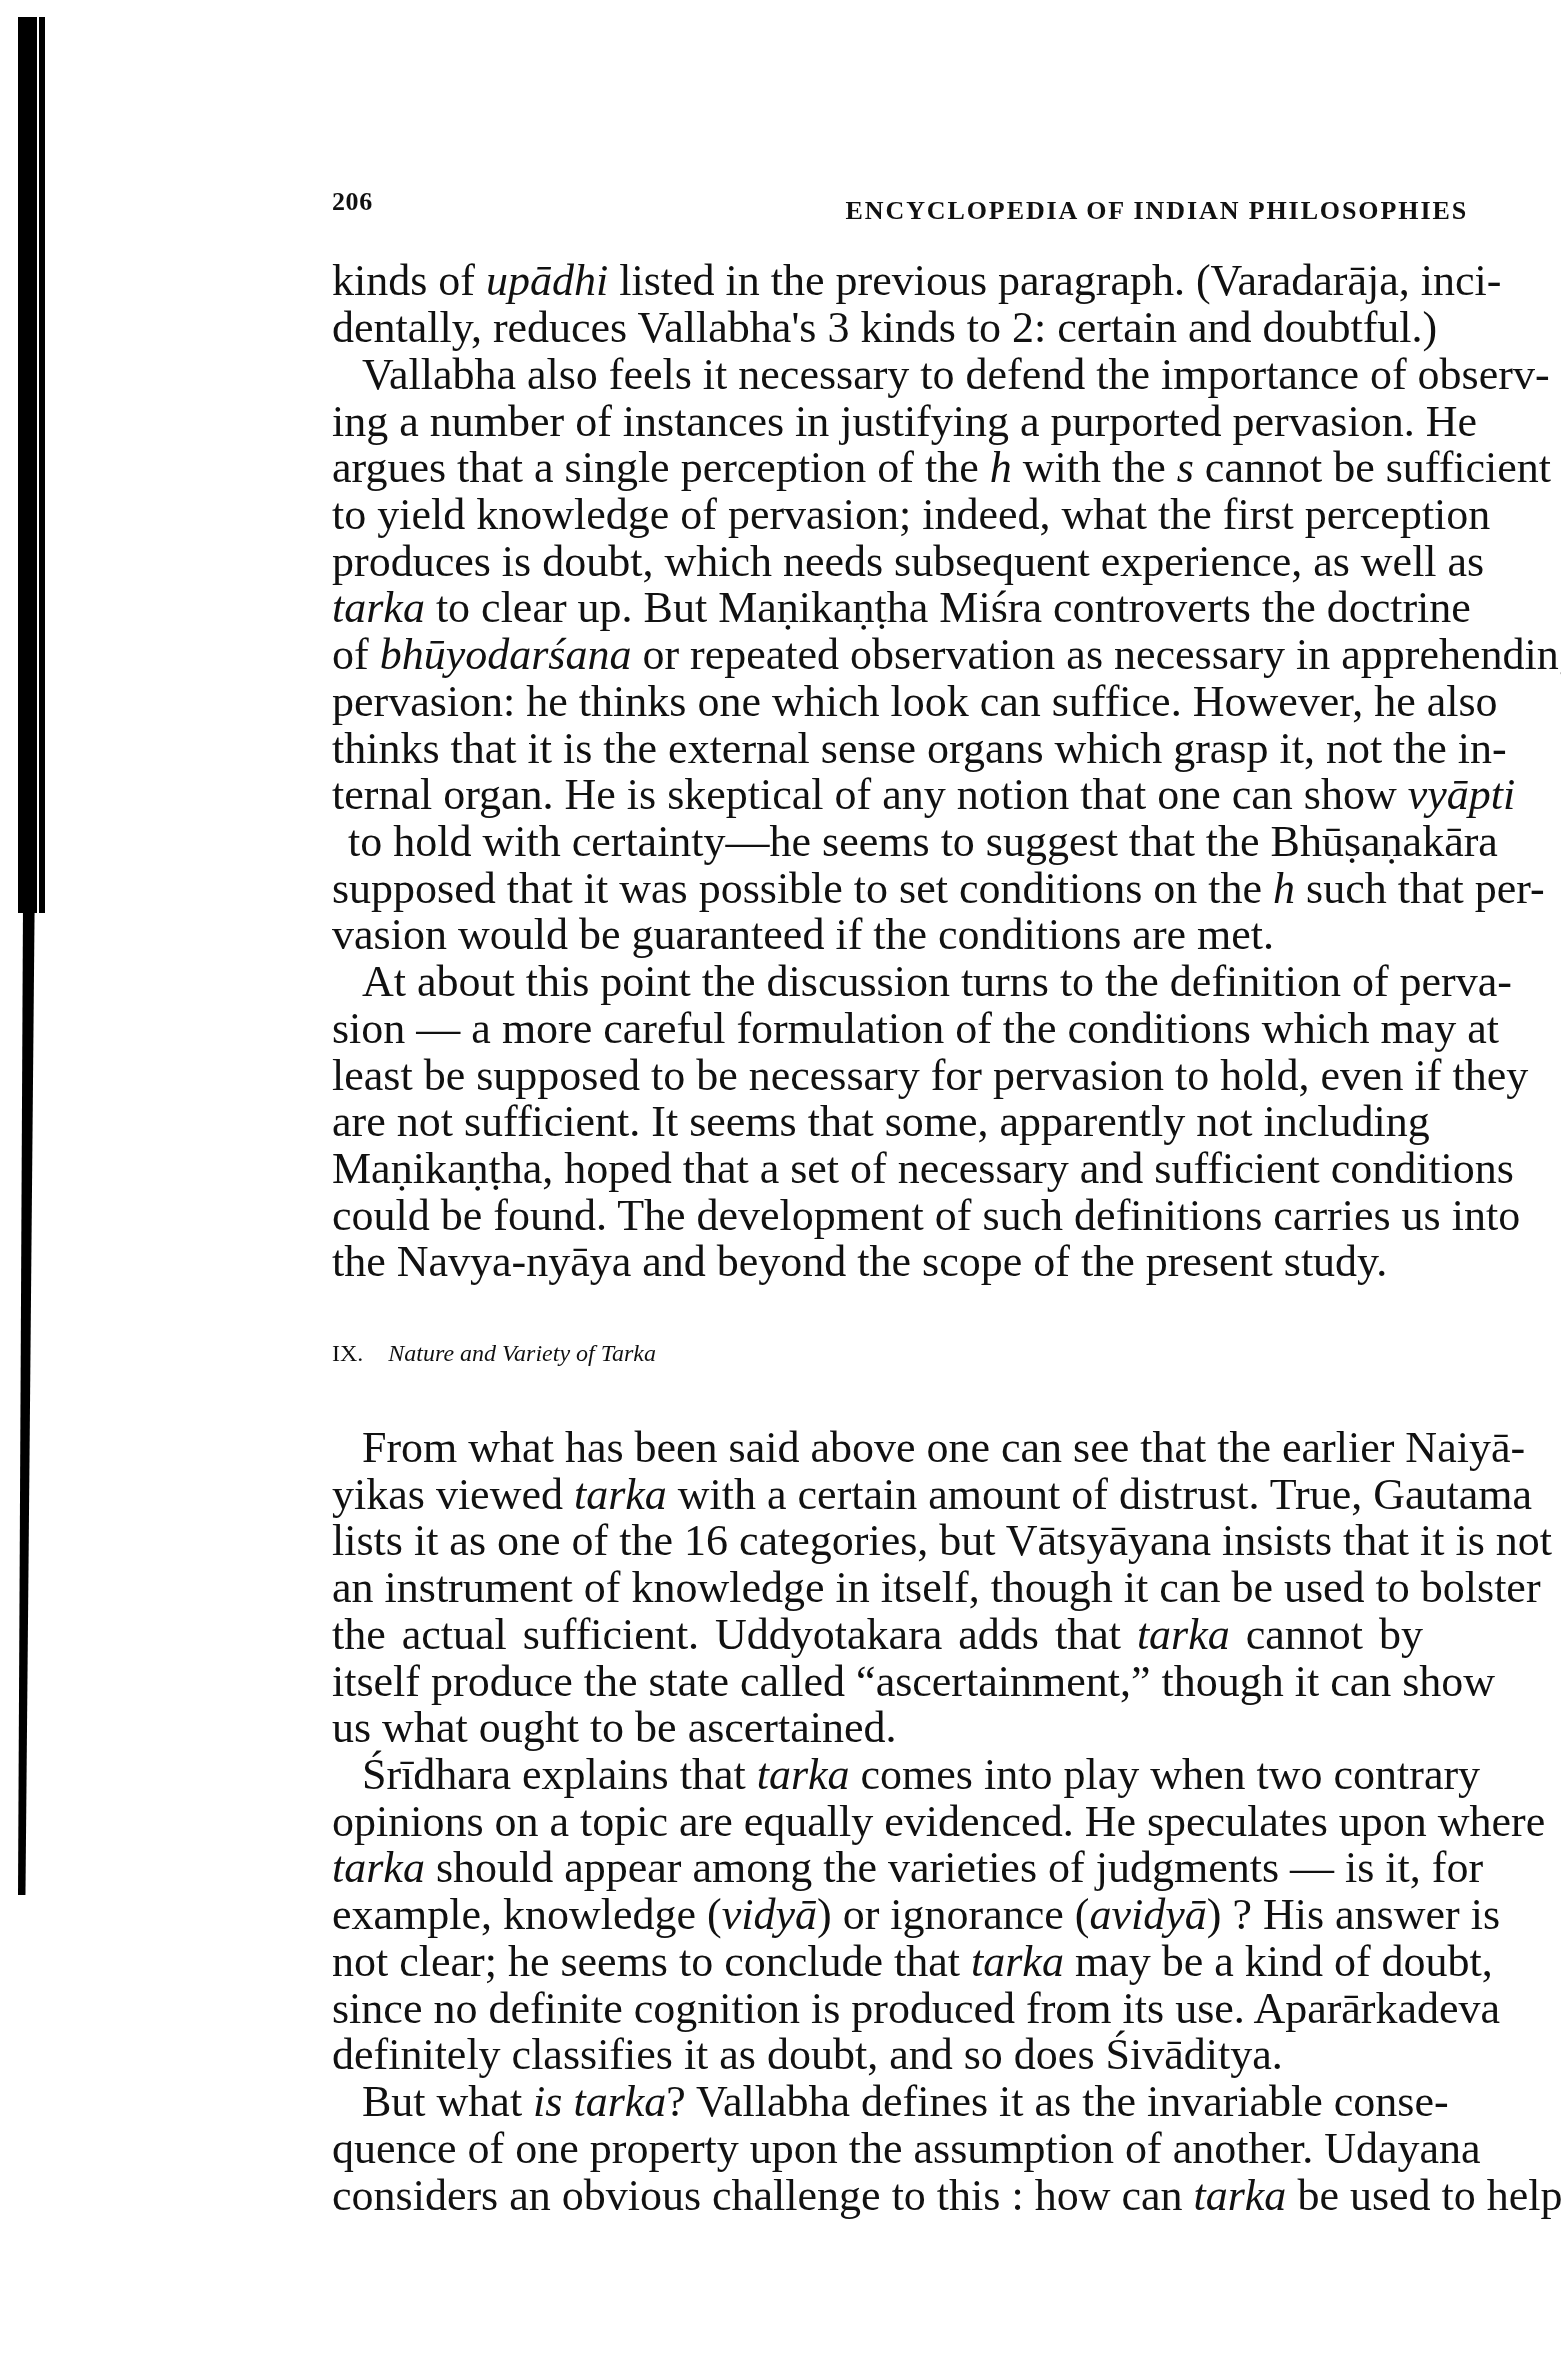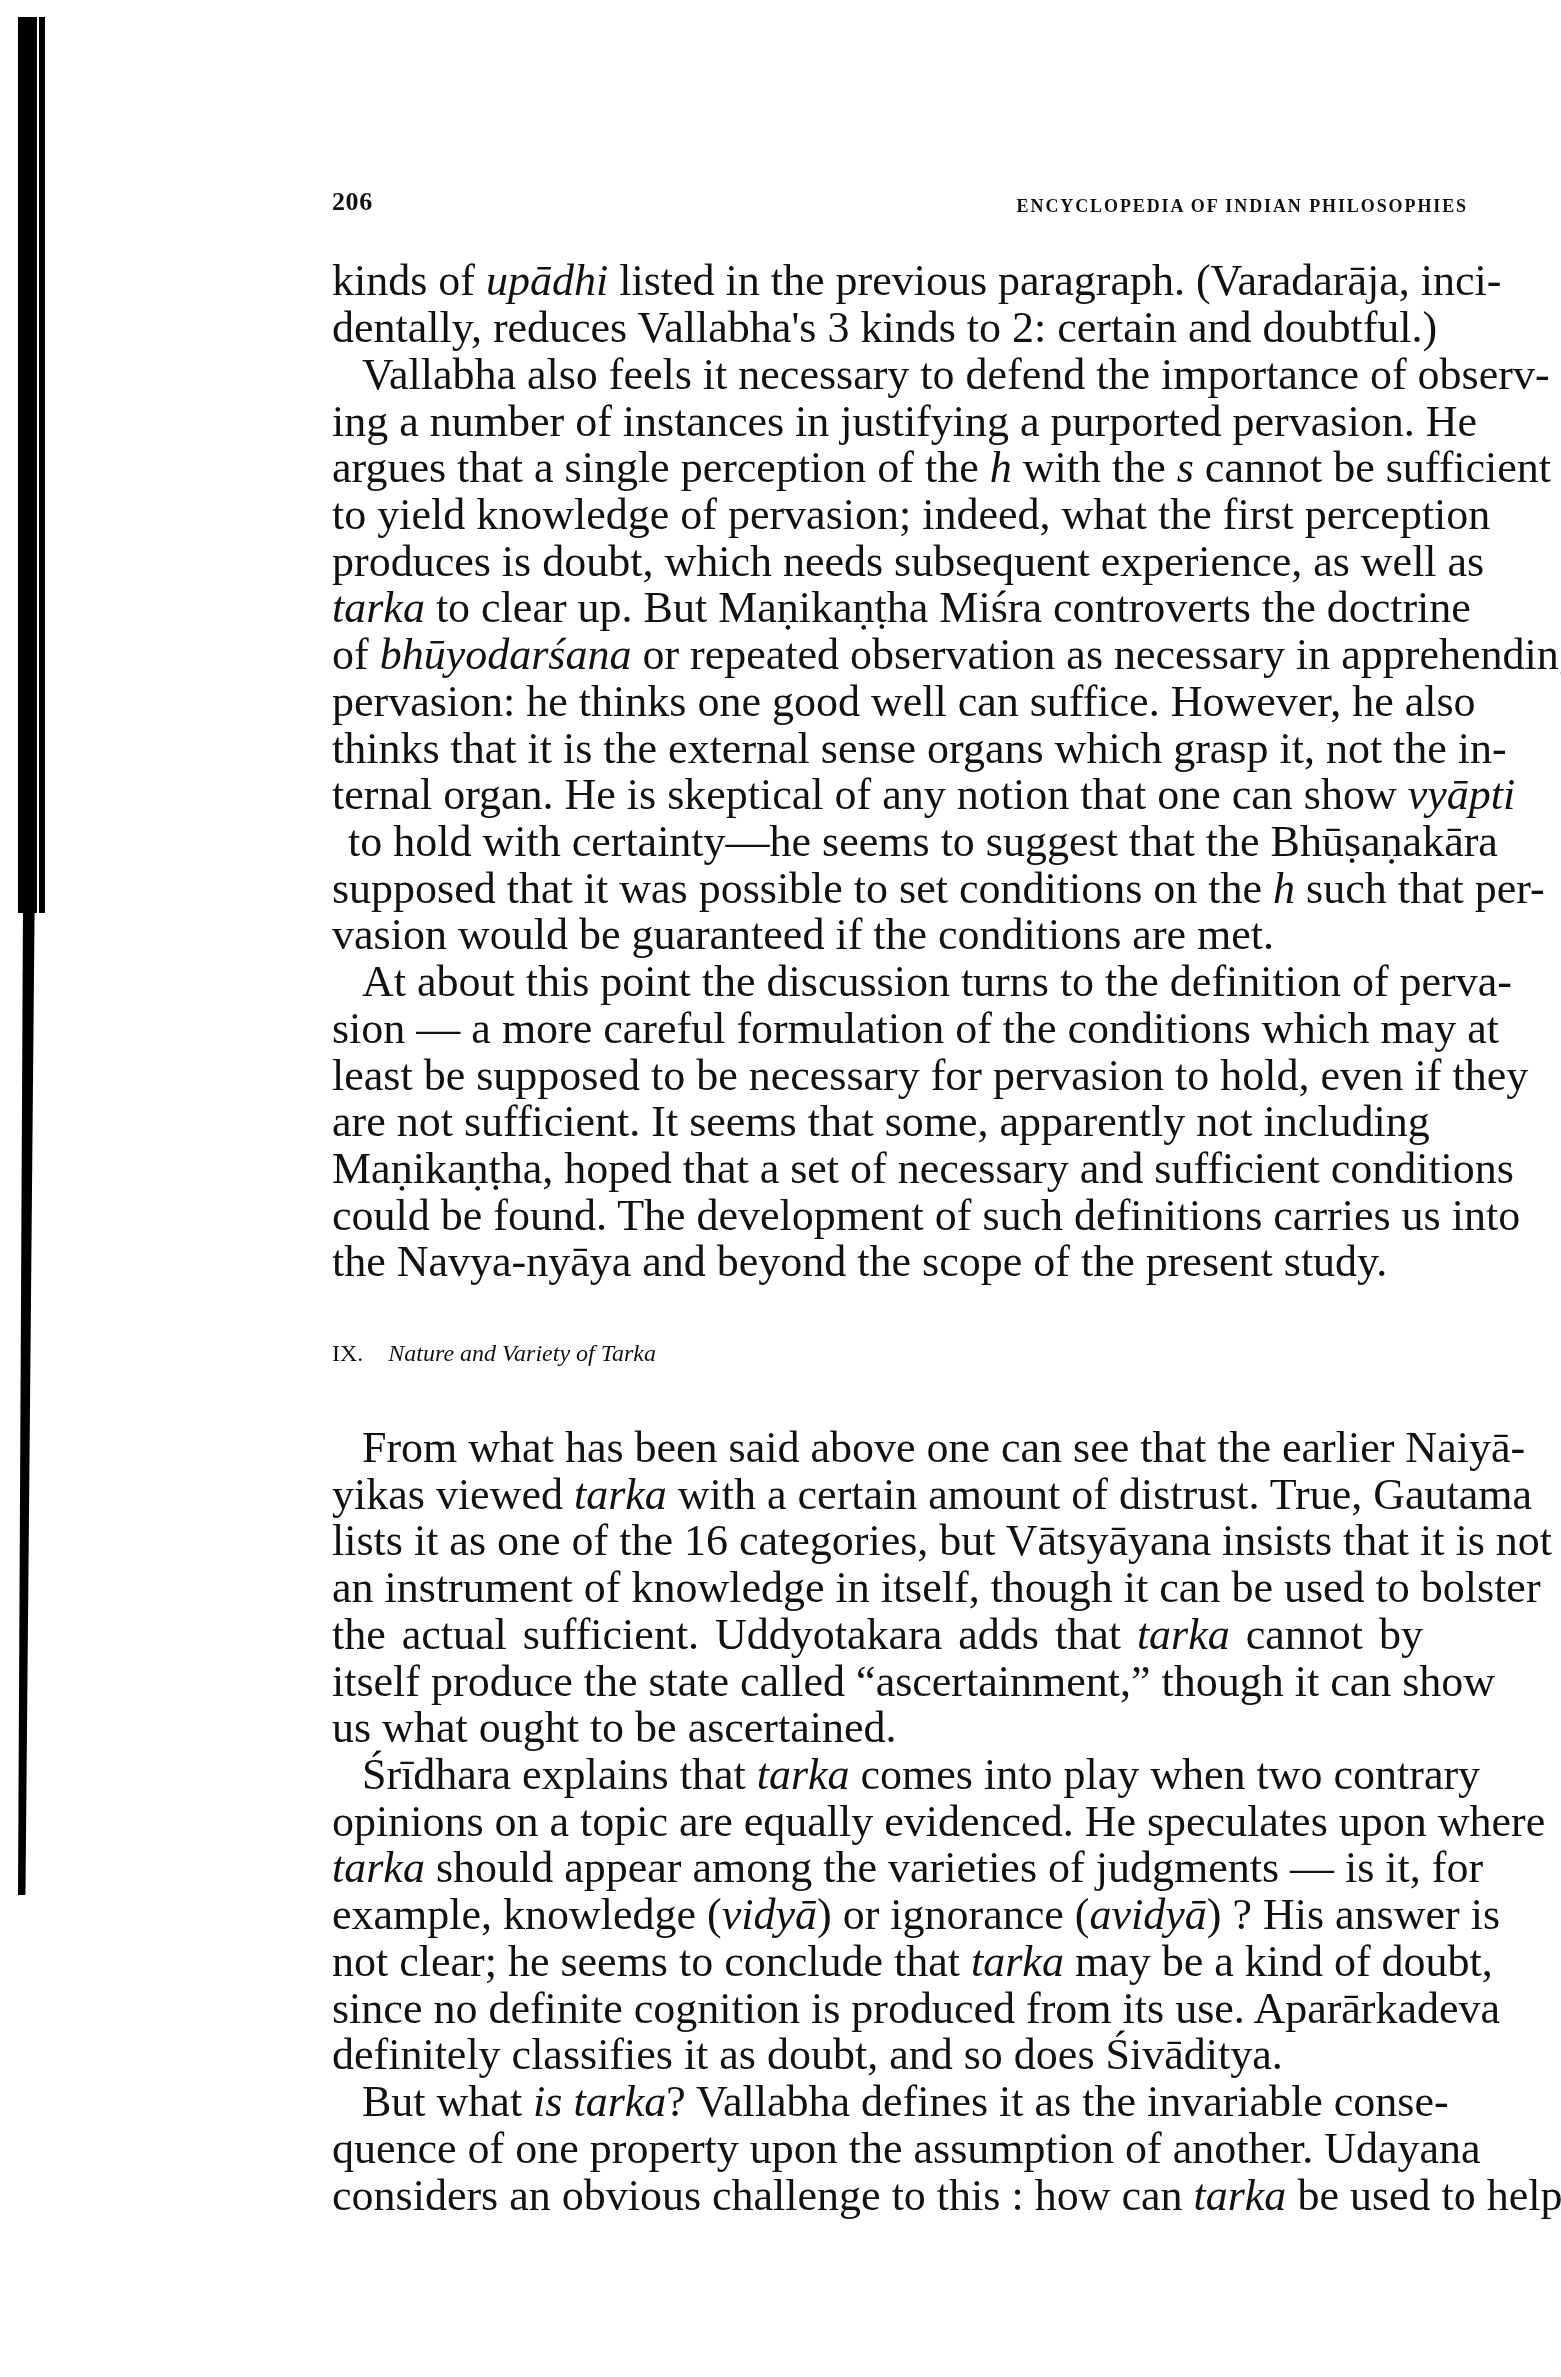--- a/index.html
+++ b/index.html
@@ -4,21 +4,21 @@
 <style>
   html, body { margin: 0; padding: 0; background: #ffffff; }
   body { width: 1562px; height: 2377px; position: relative; overflow: hidden;
          font-family: "Liberation Serif", "DejaVu Serif", serif; color: #111; }
   .binding { position: absolute; left: 18px; top: 16.6px; width: 27px; height: 896px;
              background: linear-gradient(to right, #000 0%, #000 70%, #fff 70%, #fff 78%, #000 78%, #000 100%); }
   .binding2 { position: absolute; left: 18px; top: 909px; width: 16.6px; height: 986px;
               background: #000; clip-path: polygon(30% 0, 100% 0, 45% 100%, 0 100%); }
   .running-head { position: absolute; top: 187px; left: 332px; width: 1136px; height: 38px; }
   .page-number { position: absolute; left: 0; top: 0; font-size: 26px; font-weight: bold; letter-spacing: 0.6px; }
-  .header-title { position: absolute; right: 0; top: 9px; font-size: 18px; font-weight: bold; letter-spacing: 1.9px; }
+  .header-title { position: absolute; right: 0; top: 9px; font-size: 26px; font-weight: bold; letter-spacing: 1.9px; }
   .line { position: absolute; left: 332px; width: 1091px; font-size: 44px; line-height: 38px;
           white-space: nowrap; text-align: justify; text-align-last: justify; }
   .line.indent { left: 362px; width: 1060px; }
   .line.last { text-align-last: left; }
   .it { font-style: italic; }
   .section-heading { position: absolute; left: 332px; top: 1334px; font-size: 24px; line-height: 38px; white-space: nowrap; }
   .section-heading .num { margin-right: 19px; }
 </style>
 </head>
 <body>
@@ -39,21 +39,21 @@
 <div id="body-text">
     <div class="line" style="top: 262px;"><span>kinds  of </span><span class="it">upādhi</span><span> listed in the previous paragraph. (Varadarāja, inci-</span></div>
     <div class="line last" style="top: 309px;"><span>dentally, reduces Vallabha's 3 kinds to 2: certain and doubtful.)</span></div>
     <div class="line indent" style="top: 356px;"><span>Vallabha also feels it necessary to defend the importance of observ-</span></div>
     <div class="line" style="top: 403px;"><span>ing a number of instances in  justifying a purported  pervasion.  He</span></div>
     <div class="line" style="top: 449px;"><span>argues that a single perception of the </span><span class="it">h</span><span>  with the </span><span class="it">s</span><span>  cannot be sufficient</span></div>
     <div class="line" style="top: 496px;"><span>to yield knowledge of pervasion; indeed, what the first  perception</span></div>
     <div class="line" style="top: 543px;"><span>produces is doubt,  which needs subsequent experience,  as well as</span></div>
     <div class="line" style="top: 589px;"><span class="it">tarka</span><span> to clear up.  But Maṇikaṇṭha Miśra controverts the  doctrine</span></div>
     <div class="line" style="top: 636px;"><span>of </span><span class="it">bhūyodarśana</span><span> or repeated observation as necessary in  apprehending</span></div>
-    <div class="line" style="top: 683px;"><span>pervasion: he thinks one good well can  suffice.  However, he also</span></div>
+    <div class="line" style="top: 683px;"><span>pervasion: he thinks one which look can  suffice.  However, he also</span></div>
     <div class="line" style="top: 730px;"><span>thinks that it is the external sense organs  which  grasp  it,  not  the  in-</span></div>
     <div class="line" style="top: 776px;"><span>ternal organ. He is skeptical of any notion that one can show </span><span class="it">vyāpti</span></div>
     <div class="line" style="top: 823px; margin-left: 16px;"><span>to hold  with  certainty—he seems to suggest that the Bhūṣaṇakāra</span></div>
     <div class="line" style="top: 870px;"><span>supposed that it was possible to set conditions on the </span><span class="it">h</span><span> such that  per-</span></div>
     <div class="line last" style="top: 916px;"><span>vasion would be guaranteed if the conditions are met.</span></div>
     <div class="line indent" style="top: 963px;"><span>At about this point  the discussion turns to  the definition of  perva-</span></div>
     <div class="line" style="top: 1010px;"><span>sion — a more careful formulation of the conditions which may  at</span></div>
     <div class="line" style="top: 1057px;"><span>least be supposed to be necessary for pervasion to hold, even if  they</span></div>
     <div class="line" style="top: 1103px;"><span>are  not  sufficient.  It  seems  that  some,  apparently  not  including</span></div>
     <div class="line" style="top: 1150px;"><span>Maṇikaṇṭha, hoped that a set of necessary and sufficient conditions</span></div>

